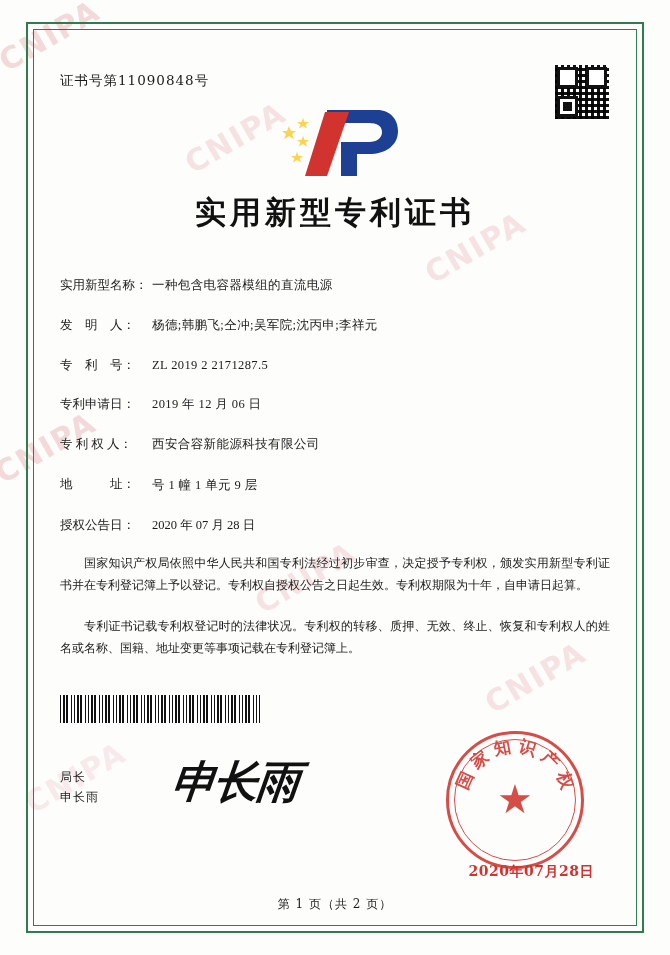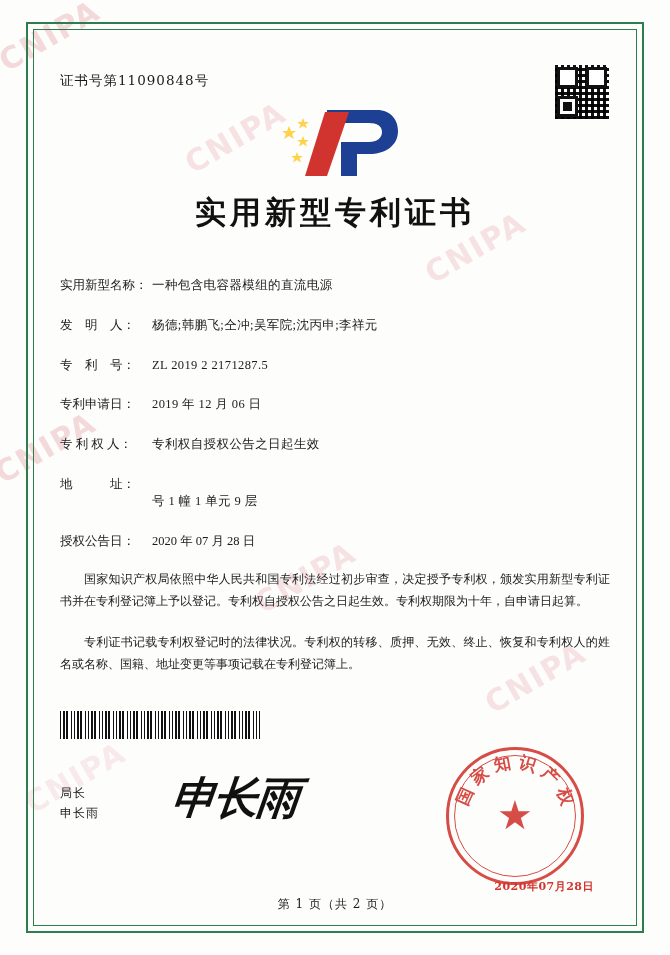--- a/index.html
+++ b/index.html
@@ -104,21 +104,21 @@
     color:#1b1b1b;
     line-height:1.5;
   }
   .row{display:flex;margin-bottom:21px;align-items:flex-start;}
   .lbl{
     width:92px;flex:0 0 92px;
     letter-spacing:0px;
     white-space:nowrap;
   }
   .val{flex:1;letter-spacing:0.4px;}
-  .val .l2{display:block;margin-top:17px;margin-left:0px;}
+  .val .l2{display:block;margin-top:1px;margin-left:0px;}
 
   .row-two{display:flex;margin-bottom:8px;align-items:flex-start;}
   .half{display:flex;flex:1;}
   .half .lbl2{width:92px;flex:0 0 92px;white-space:nowrap;}
 
   .para{
     margin-top:18px;
     font-family:"DejaVu Serif","Liberation Serif",serif;
     font-size:12px;
     line-height:1.85;
@@ -175,21 +175,21 @@
     position:absolute;left:50%;top:50%;
     transform:translate(-50%,-52%);
     color:#d1342f;font-size:40px;line-height:1;
   }
   .seal .arc{
     position:absolute;left:0;top:0;width:132px;height:132px;
   }
   .seal-date{
     position:absolute;right:16px;top:118px;
     font-family:"DejaVu Serif","Liberation Serif",serif;
-    font-size:11px;color:#d1342f;font-weight:bold;
+    font-size:14px;color:#d1342f;font-weight:bold;
     letter-spacing:.5px;
   }
   .page-bottom{
     position:absolute;left:60px;right:60px;bottom:42px;
     text-align:center;
     font-family:"DejaVu Serif","Liberation Serif",serif;
     font-size:12px;
     color:#1b1b1b;
     letter-spacing:1px;
   }
@@ -254,21 +254,21 @@
         <div class="val">ZL 2019 2 2171287.5</div>
       </div>
 
       <div class="row">
         <div class="lbl">专利申请日：</div>
         <div class="val">2019 年 12 月 06 日</div>
       </div>
 
       <div class="row">
         <div class="lbl">专 利 权 人：</div>
-        <div class="val">专利权自授权公告之日起生效</div>
+        <div class="val">西安合容新能源科技有限公司</div>
       </div>
 
       <div class="row">
         <div class="lbl">地　　　址：</div>
         <div class="val">
           <span class="l2">号 1 幢 1 单元 9 层</span>
         </div>
       </div>
 
       <div class="row-two">

